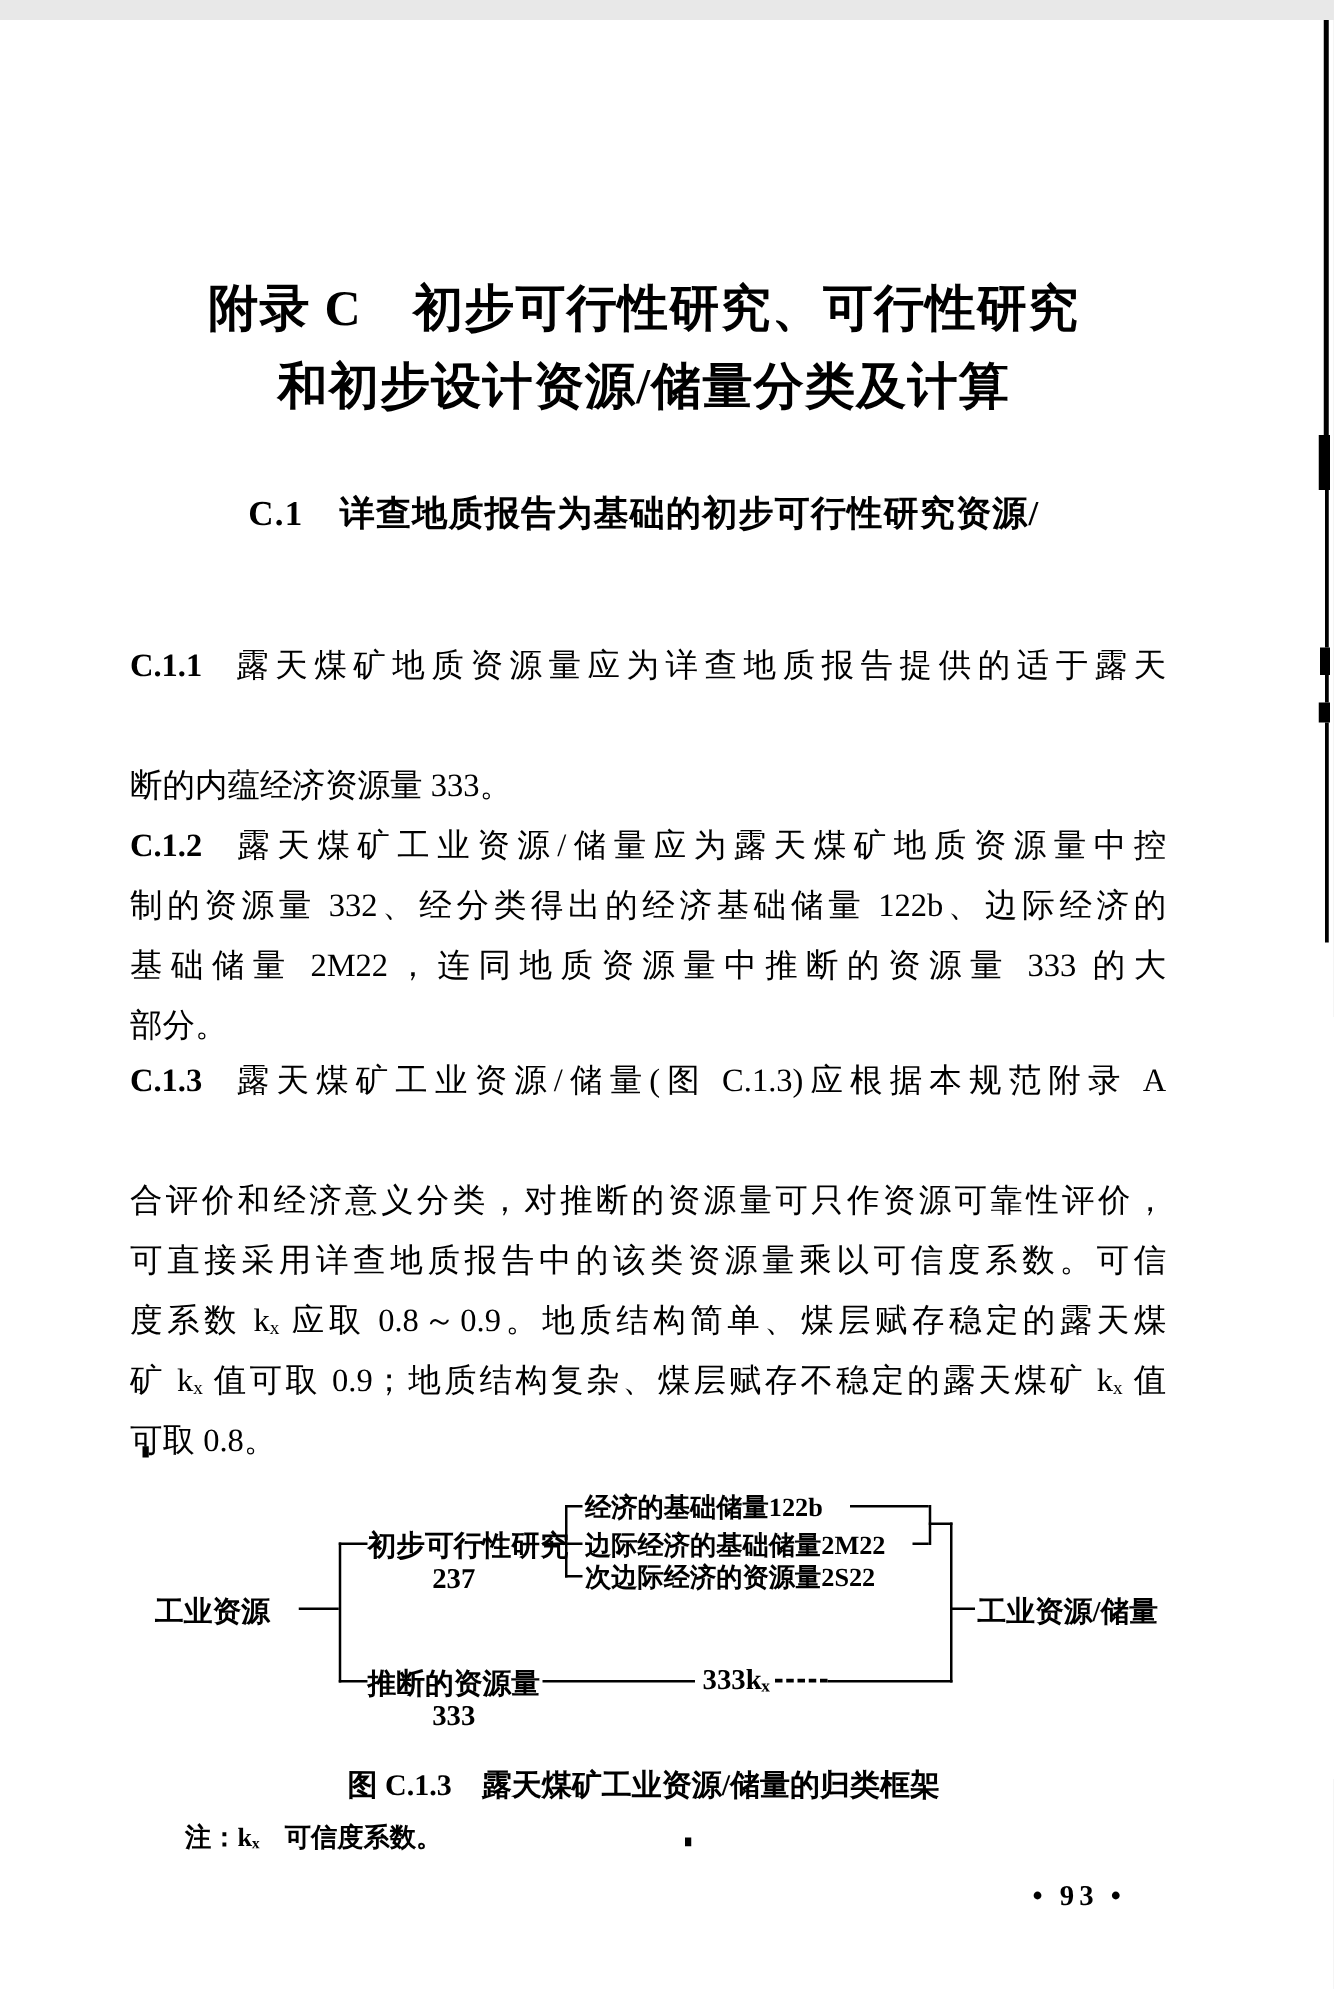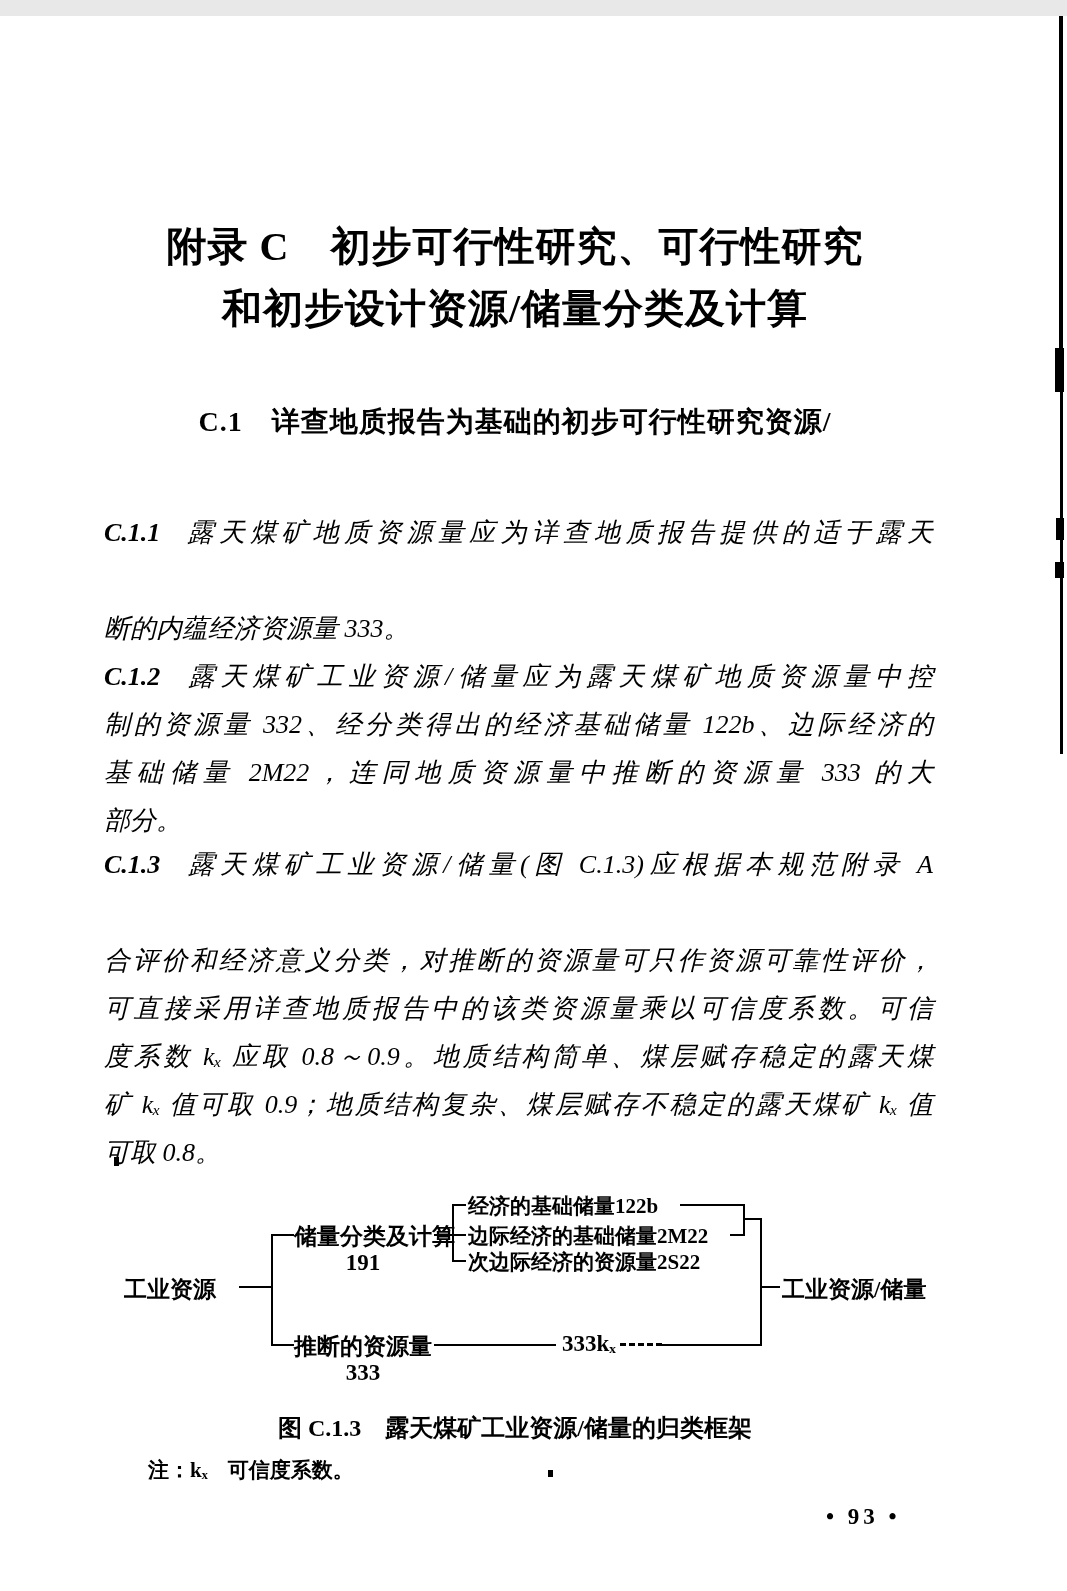--- a/index.html
+++ b/index.html
@@ -5,21 +5,21 @@
   html,body { margin:0; padding:0; background:#e8e8e8; }
   #page {
     position:relative; width:1067px; height:1591px; margin:16px auto;
     background:#ffffff; color:#000;
     font-family:"Liberation Serif","DejaVu Serif",serif;
     overflow:hidden;
   }
   .center-line { position:absolute; left:85px; width:860px; text-align:center; white-space:nowrap; }
   .doc-title { font-size:40px; font-weight:bold; letter-spacing:1px; }
   .sec-head  { font-size:28px; font-weight:bold; letter-spacing:1px; }
-  .bl { position:absolute; left:104px; width:829px; font-size:26px; line-height:34px;font-style:italic; }
+  .bl { position:absolute; left:104px; width:829px; font-size:26px; line-height:34px; }
   .bl.j { text-align:justify; text-align-last:justify; }
   .bl.last { white-space:nowrap; }
   .plabel { font-weight:bold; padding-right:22px; }
   
   .fig { position:absolute; left:0; top:1140px; width:1067px; height:245px; }
   .dn { position:absolute; font-size:23px; font-weight:bold; white-space:nowrap; }
   .db { position:absolute; font-size:21px; font-weight:bold; white-space:nowrap; }
   .dc { position:absolute; width:138px; text-align:center; font-size:23px; font-weight:bold; }
   .hl { position:absolute; height:2px; background:#000; }
   .vl { position:absolute; width:2px; background:#000; }
@@ -32,21 +32,21 @@
   .art { position:absolute; background:#000; }
 </style>
 </head>
 <body>
 
 <div id="page">
 
   <div class="center-line doc-title" style="top:203px">附录 C　初步可行性研究、可行性研究</div>
   <div class="center-line doc-title" style="top:265px">和初步设计资源/储量分类及计算</div>
 
-  <div class="center-line sec-head" style="top:387px">C.1　详查地质报告为基础的初步可行性研究资源/</div>
+  <div class="center-line sec-head" style="top:376px">C.1　详查地质报告为基础的初步可行性研究资源/</div>
 
   <div class="bl j" style="top:500px">
     <span class="plabel">C.1.1</span><span>露天煤矿地质资源量应为详查地质报告提供的适于露天</span>
   </div>
   <div class="bl last" style="top:596px">断的内蕴经济资源量 333。</div>
 
   <div class="bl j" style="top:644px">
     <span class="plabel">C.1.2</span><span>露天煤矿工业资源/储量应为露天煤矿地质资源量中控</span>
   </div>
   <div class="bl j" style="top:692px">制的资源量 332、经分类得出的经济基础储量 122b、边际经济的</div>
@@ -63,22 +63,22 @@
   <div class="bl last" style="top:1120px">可取 0.8。</div>
 
   <div class="fig">
 
     <div class="dn" style="left:124px; top:118px">工业资源</div>
     <div class="hl" style="left:239px; top:130px; width:32px"></div>
 
     <div class="vl" style="left:271px; top:78px; height:112px"></div>
 
     <div class="hl" style="left:271px; top:78px; width:23px"></div>
-    <div class="dn" style="left:294px; top:65px">储量分类及计算</div>
-    <div class="dc" style="left:294px; top:94px">191</div>
+    <div class="dn" style="left:294px; top:65px">初步可行性研究</div>
+    <div class="dc" style="left:294px; top:94px">237</div>
     <div class="hl" style="left:434px; top:78px; width:18px"></div>
 
     <div class="vl" style="left:452px; top:48px; height:58px"></div>
     <div class="hl" style="left:452px; top:48px; width:14px"></div>
     <div class="db" style="left:468px; top:36px">经济的基础储量122b</div>
     <div class="hl" style="left:680px; top:48px; width:63px"></div>
     <div class="hl" style="left:452px; top:78px; width:14px"></div>
     <div class="db" style="left:468px; top:66px">边际经济的基础储量2M22</div>
     <div class="hl" style="left:730px; top:78px; width:13px"></div>
     <div class="hl" style="left:452px; top:104px; width:14px"></div>

